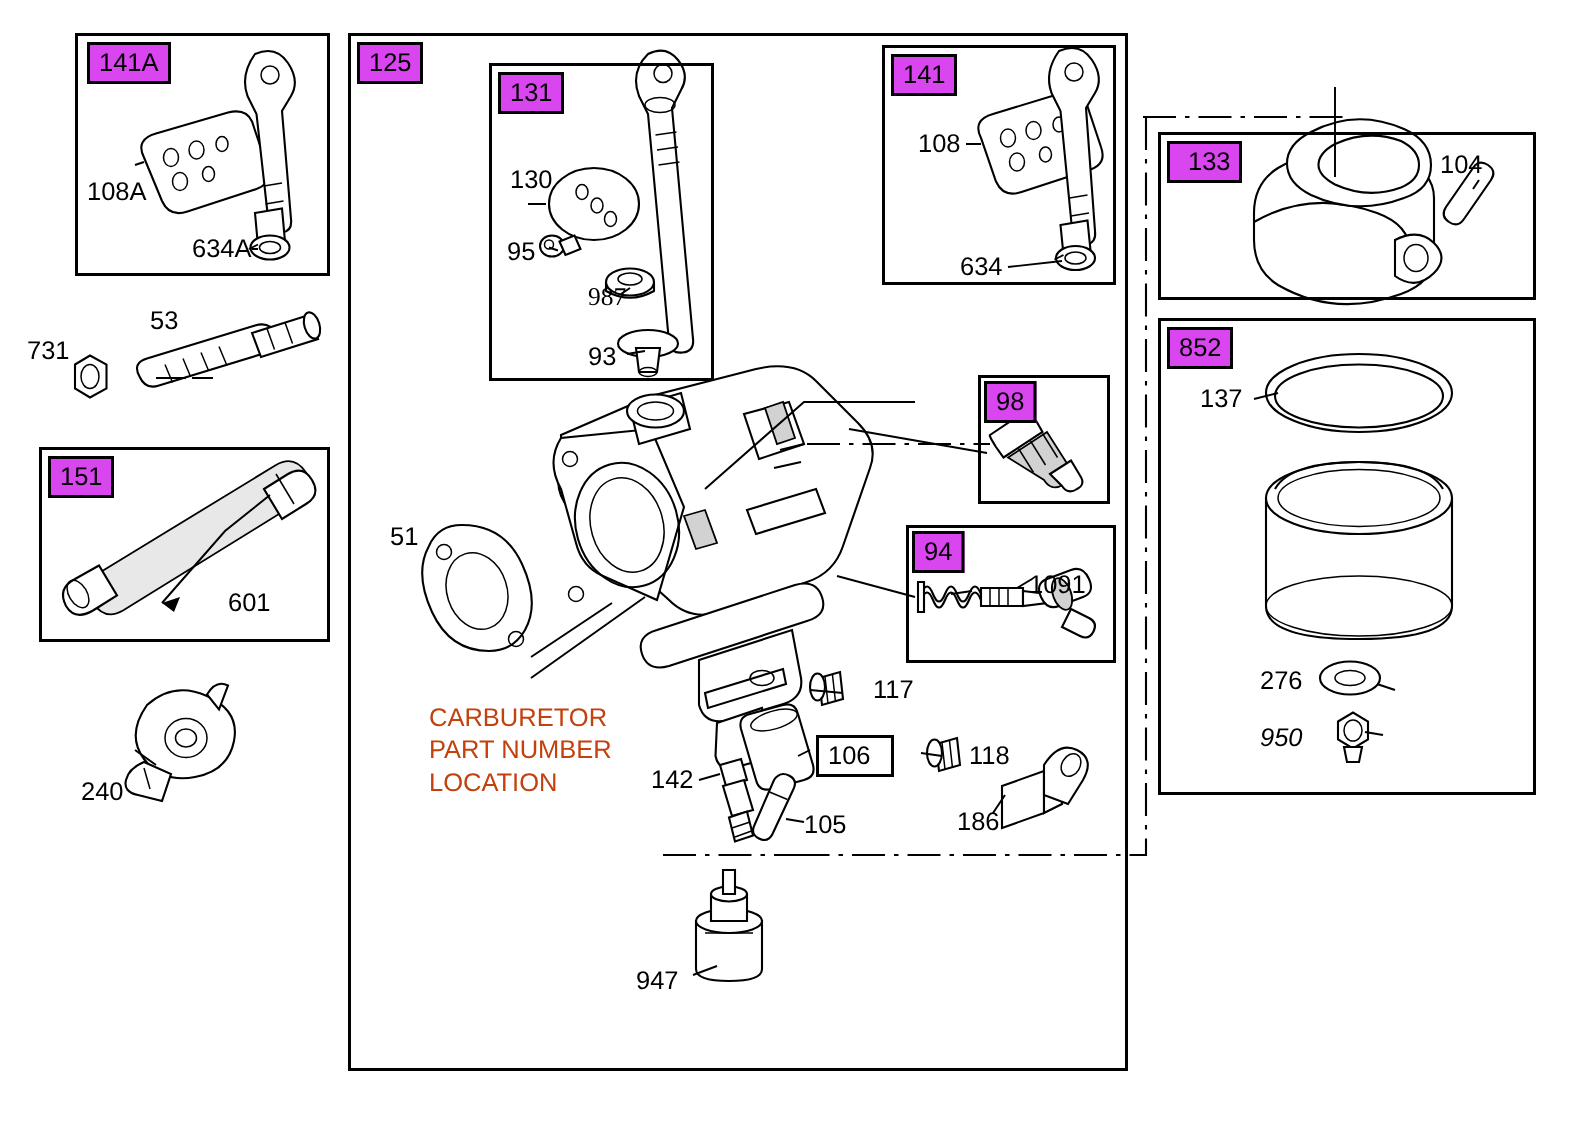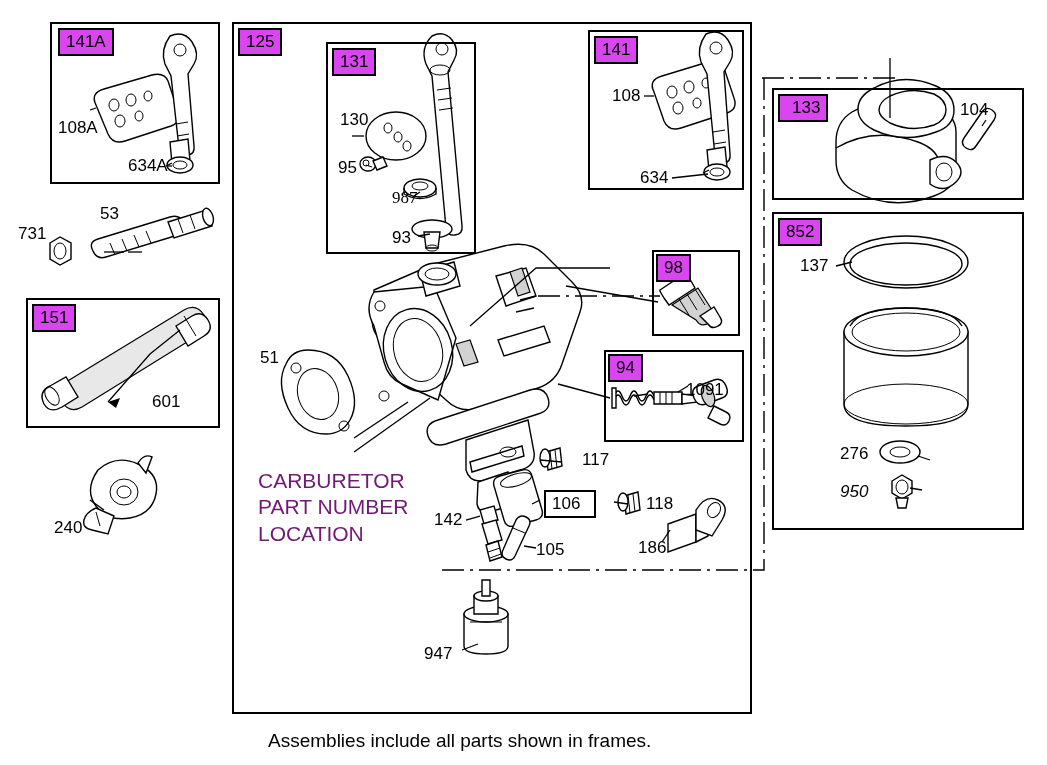--- a/index.html
+++ b/index.html
@@ -47,25 +47,26 @@
   }
   .caption {
     position: absolute;
     font-size: 19px;
     color: #000;
     font-family: "Liberation Sans", sans-serif;
     white-space: nowrap;
   }
   .note {
     position: absolute;
-    font-size: 21px;
-    color: #701a75;
+    font-size: 17px;
+    color: #c2410c;
     font-family: "Liberation Sans", sans-serif;
     line-height: 1.25;
     white-space: nowrap;
+    margin-left: 28px;
   }
   svg.art {
     position: absolute;
     left: 0;
     top: 0;
     width: 1047px;
     height: 765px;
     pointer-events: none;
   }
   .art .o { fill: none; stroke: #000; stroke-width: 1.4; }
@@ -439,15 +440,14 @@
   <div class="lbl" style="left:434px; top:510px;">142</div>
   <div class="lbl" style="left:536px; top:540px;">105</div>
   <div class="lbl" style="left:424px; top:644px;">947</div>
 
   <div class="note" style="left:258px; top:468px;">
     <div>CARBURETOR</div>
     <div>PART NUMBER</div>
     <div>LOCATION</div>
   </div>
 
-  <div class="caption" style="left:268px; top:730px;">Assemblies include all parts shown in frames.</div>
 
 </div>
 
 </body></html>

